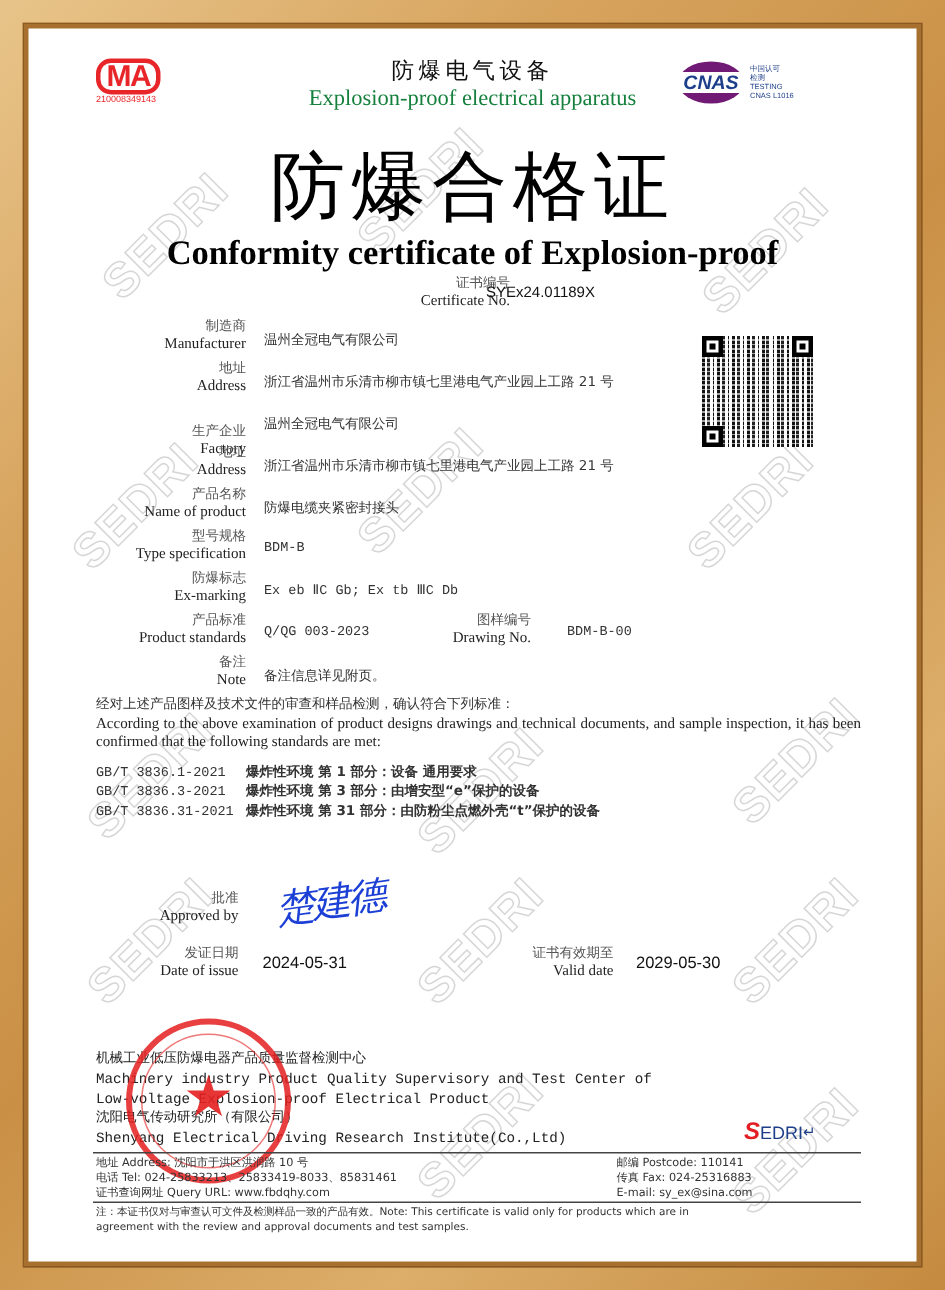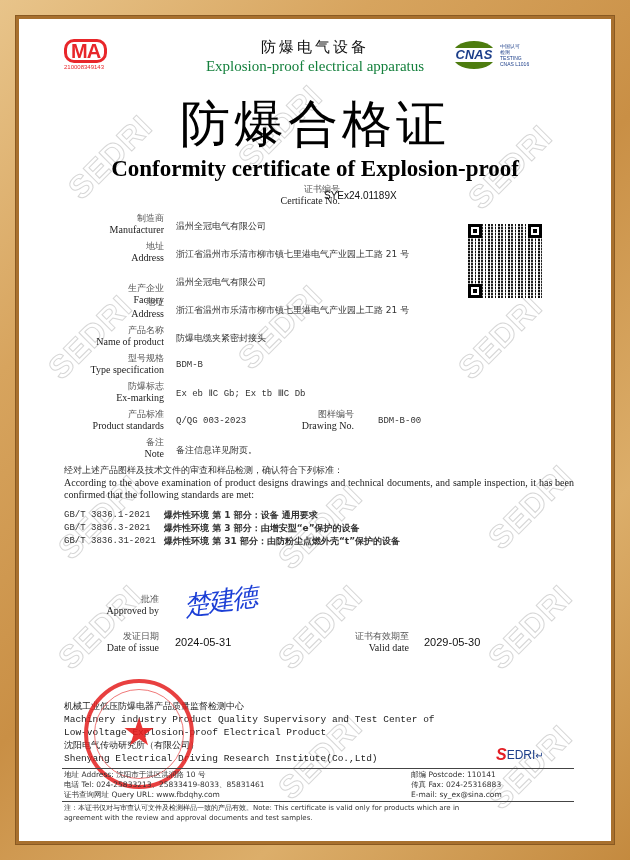--- a/index.html
+++ b/index.html
@@ -22,21 +22,21 @@
     position: absolute; color: rgba(190,190,190,0.45); font-family: "Liberation Sans", sans-serif;
     font-weight: bold; font-size: 32px; letter-spacing: 1px; transform: rotate(-45deg);
     -webkit-text-stroke: 1px rgba(180,180,180,0.55); color: transparent;
   }
   .abs { position: absolute; }
   .cma { left: 45px; top: 20px; width: 60px; }
   .cma-mark { font-family: "Liberation Sans", sans-serif; font-weight: bold; color: #e8262a; font-size: 20px;
     border: 3px solid #e8262a; border-radius: 10px 10px 10px 10px; padding: 0 4px; line-height: 18px; display: inline-block; letter-spacing: -1px; }
   .cma-num { font-family: "Liberation Sans", sans-serif; font-size: 6px; color: #e8262a; margin-top: 1px; }
   .cnas { left: 433px; top: 22px; display: flex; align-items: center; gap: 4px; }
-  .cnas-logo { width: 44px; height: 28px; border-radius: 50%; background: #4d7c0f; position: relative; }
+  .cnas-logo { width: 44px; height: 28px; border-radius: 50%; background: #701a75; position: relative; }
   .cnas-logo span { position: absolute; left: -2px; top: 7px; width: 48px; height: 14px; background: #fff;
     font-family: "Liberation Sans", sans-serif; font-weight: bold; font-style: italic; color: #1d3f8a; font-size: 13px; line-height: 14px; text-align: center; }
   .cnas-text { font-family: "Liberation Sans", sans-serif; font-size: 5px; line-height: 6px; color: #1d3f8a; }
   .hdr-cn { left: 0; width: 592px; top: 19px; text-align: center; font-family: "DejaVu Sans", sans-serif; font-size: 15px; letter-spacing: 3px; color: #111; }
   .hdr-en { left: 0; width: 592px; top: 39px; text-align: center; font-size: 15px; color: #15803d; }
   .title-cn { left: 0; width: 592px; top: 72px; text-align: center; font-family: "DejaVu Sans", sans-serif; font-size: 50px; letter-spacing: 4px; color: #000; font-weight: normal; }
   .title-en { left: 0; width: 592px; top: 137px; text-align: center; font-size: 23px; font-weight: bold; color: #000; }
   .lbl { position: absolute; text-align: right; width: 120px; font-size: 10px; line-height: 12px; color: #333; }
   .lbl .cn { font-family: "DejaVu Sans", sans-serif; font-size: 9px; color: #555; display: block; }
   .lbl .en { display: block; font-size: 10px; color: #222; }

